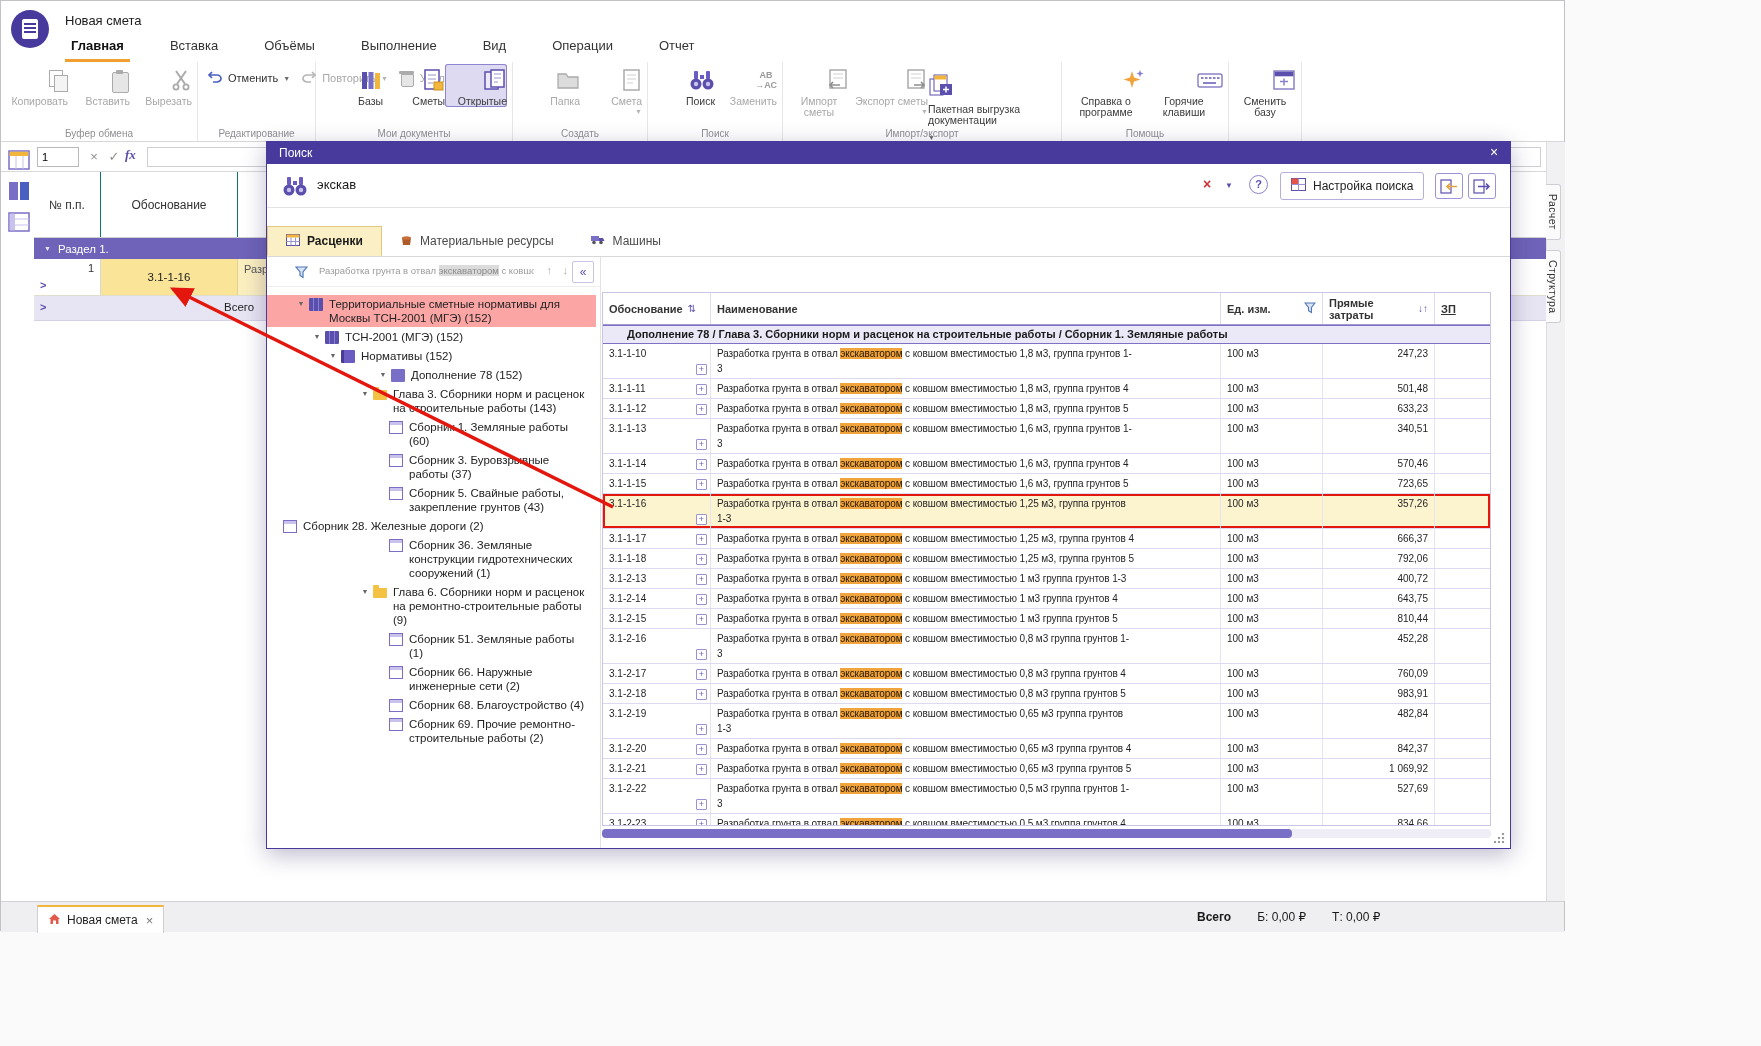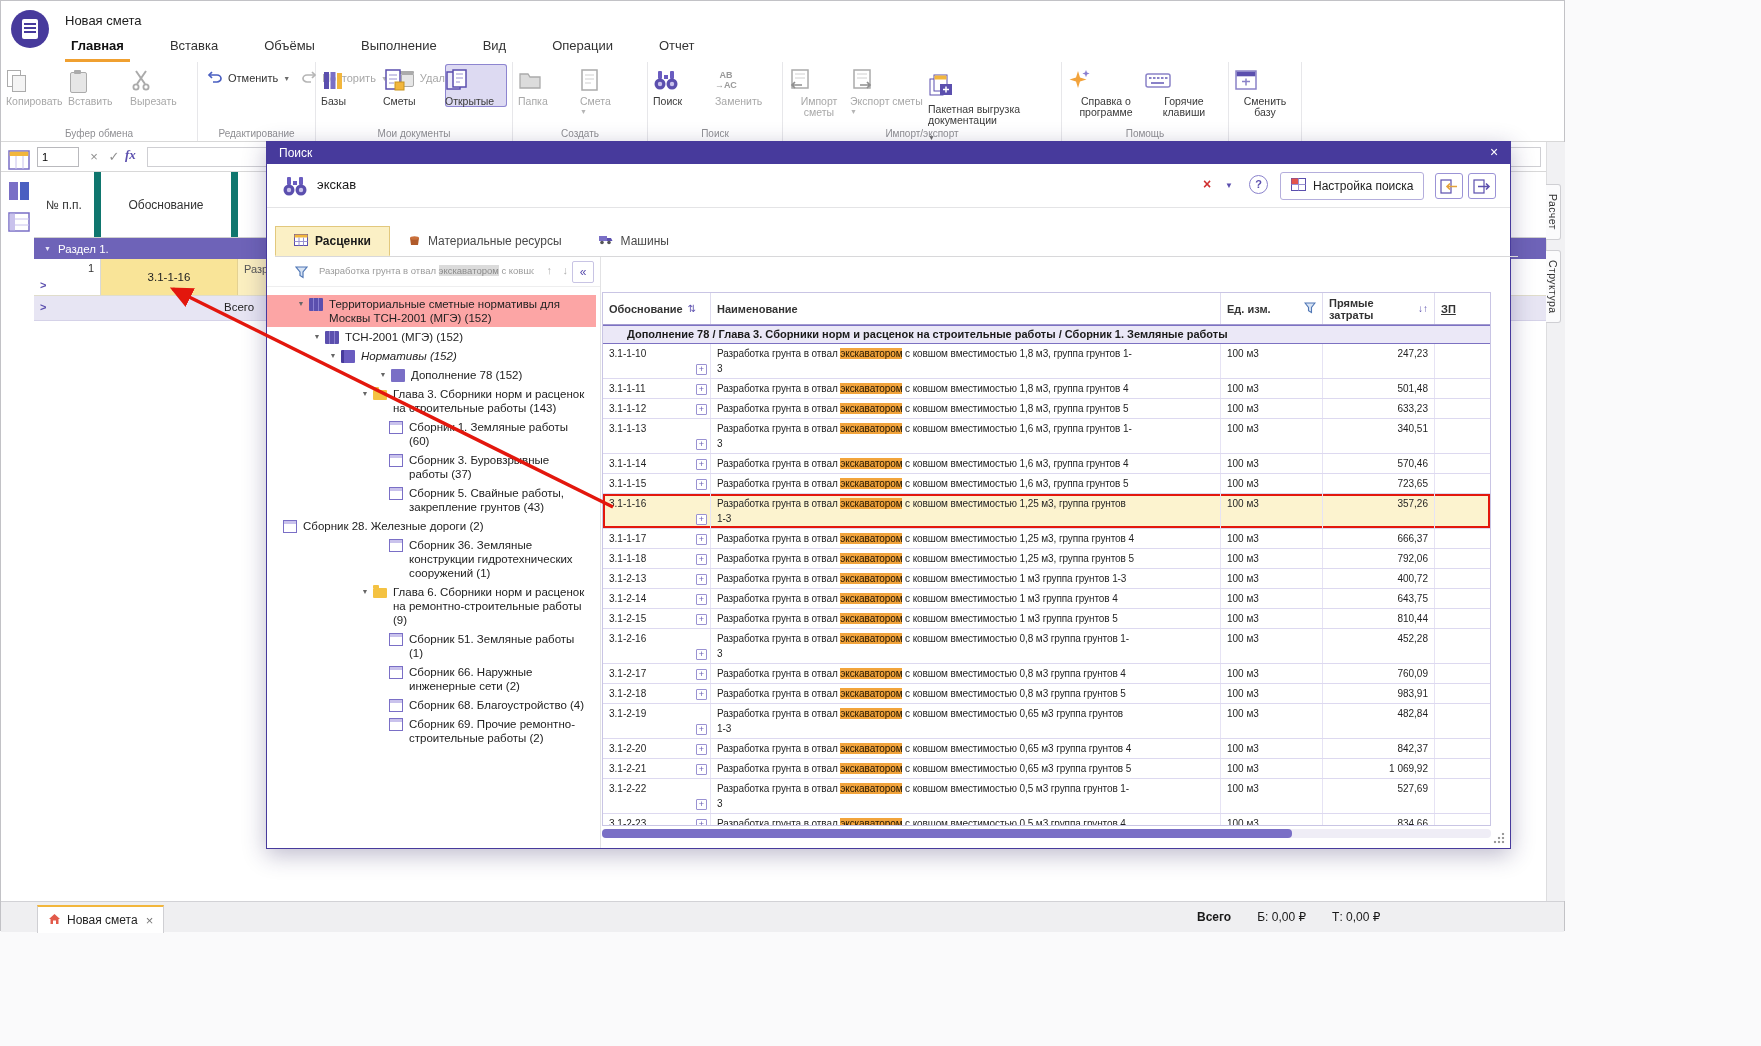--- a/index.html
+++ b/index.html
@@ -15,21 +15,21 @@
   .ribbon-tabs { position:absolute; left:64px; top:32px; height:29px; display:flex; gap:34px; }
   .rtab { font-size:13px; color:#333; padding:5px 6px 0 6px; height:29px; }
   .rtab.active { font-weight:bold; color:#111; border-bottom:3px solid #F0A030; }
 
   
   .ribbon { position:absolute; left:0; top:61px; width:100%; height:80px; background:#fff; border-bottom:1px solid #D8D8D8; display:flex; align-items:stretch; }
   .rgroup { position:relative; display:flex; flex-direction:column; padding:2px 5px 14px 5px; border-right:1px solid #E7E7EA; }
   .rgroup-label { position:absolute; bottom:2px; left:0; right:0; text-align:center; font-size:10px; color:#8F8F93; white-space:nowrap; }
   .rgroup-buttons { display:flex; align-items:flex-start; height:62px; }
   .rgroup-buttons.vert { flex-direction:row; gap:3px; padding-top:5px; }
-  .rbtn.big { width:62px; display:flex; flex-direction:column; align-items:flex-start; padding-top:2px; border-radius:3px; }
+  .rbtn.big { width:62px; display:flex; flex-direction:column; align-items:flex-end; padding-top:2px; border-radius:3px; }
   .rbtn.big.wide { width:78px; }
   .rbtn.big .ic { height:28px; display:flex; align-items:center; justify-content:center; }
   .rlabel { font-size:10.5px; line-height:11px; text-align:center; color:#3A3A3A; margin-top:2px; }
   .rbtn.disabled .rlabel { color:#A8A8A8; }
   .caret { font-size:7px; color:#6B6B6B; margin-top:1px; line-height:7px; }
   .rbtn.disabled .caret { color:#B5B5B5; }
   .rbtn.active-btn { background:#DDDAF2; box-shadow:inset 0 0 0 1px #8D85D0; }
   .rbtn.small { display:flex; align-items:center; gap:5px; font-size:11px; color:#333; padding:1px 4px; }
   .rbtn.small.disabled { color:#A8A8A8; }
   .rbtn.hwide { flex-direction:row; width:128px; gap:5px; align-items:center; padding-top:8px; }
@@ -56,21 +56,21 @@
   .fb-fx { position:absolute; left:124px; top:5px; font-size:13px; font-style:italic; font-weight:bold; color:#5B4FAE; font-family:"Liberation Serif","DejaVu Serif",serif; }
   .fb-input { position:absolute; left:146px; top:5px; width:1394px; height:20px; border:1px solid #CFCFD3; font-family:inherit; }
 
   
   .left-dock { position:absolute; left:3px; top:147px; width:29px; display:flex; flex-direction:column; gap:7px; align-items:center; }
   .dock-btn { width:26px; height:24px; display:flex; align-items:center; justify-content:center; border-radius:2px; }
 
   
   .main-table { position:absolute; left:33px; top:171px; width:1512px; }
   .mt-head { height:66px; display:flex; border-bottom:1px solid #CFCFCF; background:#fff; }
-  .mt-hc { border-right:7px solid #0f766e; display:flex; align-items:center; justify-content:center; font-size:12px; color:#333; }
+  .mt-hc { border-right:1px solid #0f766e; display:flex; align-items:center; justify-content:center; font-size:12px; color:#333; }
   .mt-section { height:21px; background:#6E63B8; color:#fff; display:flex; align-items:center; padding-left:10px; gap:7px; font-size:11.5px; }
   .mt-section .sec-arrow { font-size:7px; color:#E8E5F8; }
   .mt-row1 { height:37px; display:flex; border-bottom:1px solid #E0DDCB; }
   .mt-r1c1 { width:67px; position:relative; border-right:1px solid #D8D8D8; background:#fff; }
   .mt-r1c1 .rownum { position:absolute; right:6px; top:3px; font-size:11px; color:#333; }
   .mt-r1c1 .chev { position:absolute; left:6px; bottom:4px; font-size:11px; font-weight:bold; color:#5B4FAE; }
   .mt-r1c2 { width:137px; background:#F9E498; border-right:1px solid #E4D192; display:flex; align-items:center; justify-content:center; font-size:11.5px; color:#222; }
   .mt-r1c3 { width:463px; background:#FBEFC0; border-right:1px solid #E9DCA8; padding:4px 6px; font-size:11px; color:#555; white-space:nowrap; overflow:hidden; }
   .mt-r1rest { flex:1; background:#fff; }
   .mt-total { height:25px; background:#E7E5F3; border-bottom:1px solid #D5D2E8; position:relative; }
@@ -94,21 +94,21 @@
   .dialog { position:absolute; left:265px; top:140px; width:1245px; height:708px; background:#fff; border:1px solid #473A9C; box-shadow:0 6px 22px rgba(40,30,90,.30); z-index:30; }
   .dlg-title { position:absolute; left:0; top:0; width:100%; height:22px; background:#473A9C; color:#fff; font-size:12px; line-height:22px; padding-left:12px; }
   .dlg-close { position:absolute; right:6px; top:0; width:20px; height:22px; text-align:center; line-height:21px; color:#fff; font-size:14px; }
   .dlg-search { position:absolute; left:0; top:22px; width:100%; height:44px; border-bottom:1px solid #E4E4E6; }
   .dlg-query { position:absolute; left:50px; top:13px; font-size:13px; color:#1a1a1a; }
   .dlg-clear { position:absolute; left:936px; top:12px; color:#D03030; font-size:14px; font-weight:bold; }
   .dlg-caret { position:absolute; left:958px; top:17px; font-size:8px; color:#5B4FAE; }
   .dlg-help { position:absolute; left:982px; top:11px; width:19px; height:19px; border:1.6px solid #8A82CC; border-radius:50%; color:#5B4FAE; font-size:11px; font-weight:bold; text-align:center; line-height:16px; }
   .dlg-settings { position:absolute; left:1013px; top:8px; height:28px; padding:0 10px; border:1px solid #B4AEDC; border-radius:3px; background:#fff; display:flex; align-items:center; gap:7px; font-size:12px; color:#222; }
   .dlg-cornerbtn { position:absolute; top:9px; width:28px; height:26px; border:1px solid #9B93D6; border-radius:3px; background:#fff; display:flex; align-items:center; justify-content:center; }
-  .dlg-tabs { position:absolute; left:8px; top:85px; width:100%; height:30px; border-bottom:1px solid #D8D8DA; display:flex; align-items:flex-end; }
+  .dlg-tabs { position:absolute; left:0; top:85px; width:100%; height:30px; border-bottom:1px solid #D8D8DA; display:flex; align-items:flex-end; }
   .dtab { height:30px; display:flex; align-items:center; gap:7px; padding:0 18px; font-size:12px; color:#4a4a4a; }
   .dtab.active { background:#FBF0C5; border:1px solid #E2C87D; border-bottom:1px solid #FBF0C5; font-weight:bold; color:#1a1a1a; }
   .dlg-left { position:absolute; left:0; top:115px; width:334px; bottom:0; border-right:1px solid #E2E2E4; }
   .left-toolbar { position:relative; height:30px; border-bottom:1px solid #EEEEEF; }
   .lt-funnel { position:absolute; left:28px; top:8px; }
   .history { position:absolute; left:52px; right:66px; top:8px; font-size:9.5px; color:#9A9A9A; white-space:nowrap; overflow:hidden; }
   .hist-hl { background:#DBDBDB; color:#8a8a8a; }
   .tb-arrow { position:absolute; top:7px; font-size:11px; color:#B0B0B0; }
   .tb-up { right:48px; } .tb-down { right:32px; }
   .collapse-btn { position:absolute; right:6px; top:4px; width:22px; height:22px; border:1px solid #C8C4E4; border-radius:2px; color:#5B4FAE; font-size:12px; text-align:center; line-height:20px; }
@@ -571,21 +571,21 @@
             <div class="tree-item selected" style="padding-left: 26px;">
               <span class="tree-arrow">▼</span>
               <span class="tree-icon base-icon"></span>
               <span class="tree-label">Территориальные сметные нормативы для Москвы ТСН-2001 (МГЭ) (152)</span>
             </div>
             <div class="tree-item" style="padding-left: 42px;">
               <span class="tree-arrow">▼</span>
               <span class="tree-icon base-icon"></span>
               <span class="tree-label">ТСН-2001 (МГЭ) (152)</span>
             </div>
-            <div class="tree-item" style="padding-left: 58px; font-style: italic;">
+            <div class="tree-item" style="padding-left: 58px;">
               <span class="tree-arrow">▼</span>
               <span class="tree-icon book-icon"></span>
               <span class="tree-label">Нормативы (152)</span>
             </div>
             <div class="tree-item" style="padding-left: 108px;">
               <span class="tree-arrow">▼</span>
               <span class="tree-icon supplement-icon"></span>
               <span class="tree-label">Дополнение 78 (152)</span>
             </div>
             <div class="tree-item" style="padding-left: 90px;">

